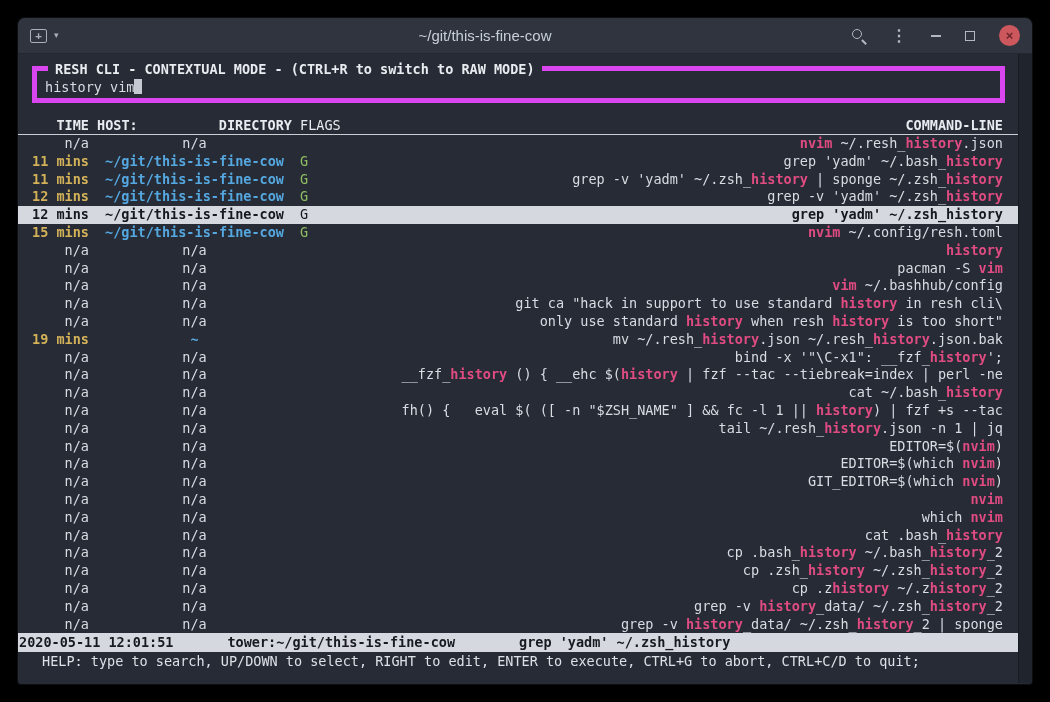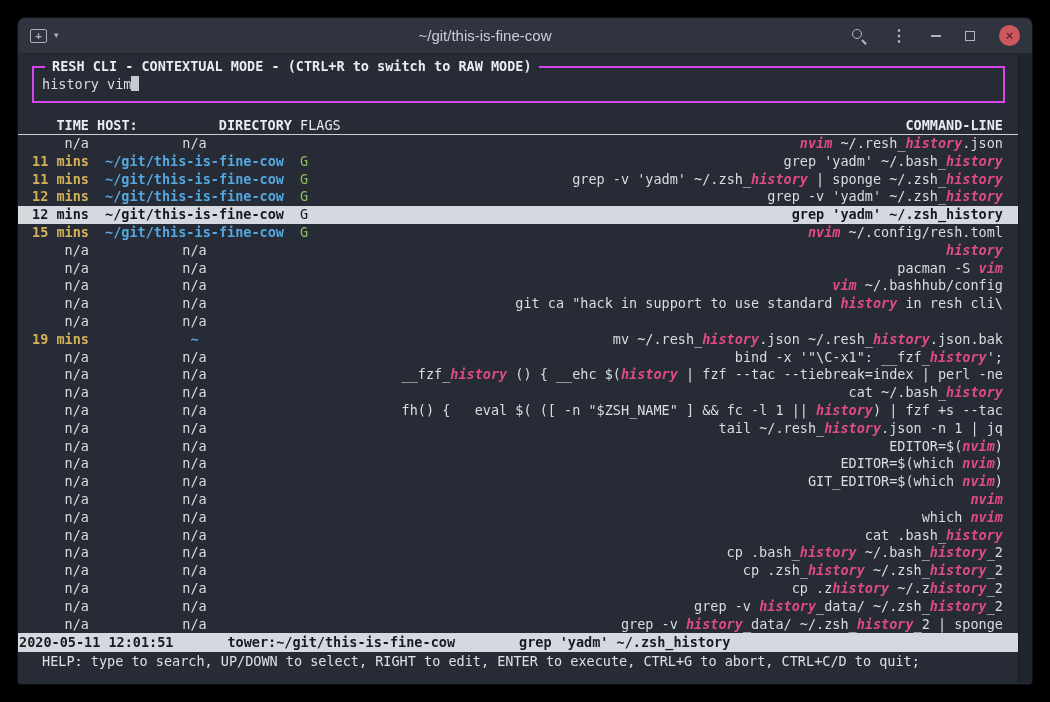--- a/index.html
+++ b/index.html
@@ -26,39 +26,39 @@
   .close-btn{width:21px;height:21px;border-radius:50%;background:#cc575d;display:flex;
     align-items:center;justify-content:center;color:#6b272c;
     font:bold 13px/13px "Liberation Sans",sans-serif;}
   
   .terminal{position:relative;height:629px;
     font:13.5px/17.8px "DejaVu Sans Mono",monospace;color:#d8dce3;}
   .term-inner{margin-right:13px;padding-top:4px;}
   .scrollbar{position:absolute;top:0;right:0;bottom:0;width:13px;background:#20242d;
     border-left:1px solid #161a21;}
   
-  .query-box{margin:8px 14px 0;border:2px solid #d946ef;height:37px;position:relative;
+  .query-box{margin:8px 14px 0;border:5px solid #d946ef;height:37px;position:relative;
     box-sizing:border-box;}
   .query-label{position:absolute;top:-10px;left:11px;background:#262b35;padding:0 7px;
     font-weight:bold;color:#e8ebef;white-space:pre;}
   .query-line{padding:8px 0 0 8px;white-space:pre;}
   .cursor{display:inline-block;width:8px;height:15px;background:#c5cad2;vertical-align:-2px;}
   
   .header-row{margin-top:13px;display:flex;border-bottom:1px solid #ccd0d6;font-weight:bold;
     color:#e8ebef;padding:0 16px 0 14px;height:18px;line-height:18px;white-space:pre;}
   .row{display:flex;height:17.8px;line-height:17.8px;padding:0 16px 0 14px;white-space:pre;}
   .col-time{width:57px;text-align:right;overflow:hidden;flex:none;}
   .col-host{width:195px;text-align:center;margin-left:8px;overflow:hidden;flex:none;}
   .host-hdr{display:flex;justify-content:space-between;}
   .col-flags{width:41px;margin-left:8px;color:#8fbf63;font-weight:normal;flex:none;}
   .header-row .col-flags{color:#e8ebef;}
   .col-cmd{flex:1;margin-left:8px;overflow:hidden;text-align:right;}
   .c-time{color:#d3b158;font-weight:bold;}
   .c-host{color:#55a7e0;font-weight:bold;}
-  .hl{color:#e04b82;font-weight:bold;font-style:italic;}
+  .hl{color:#e04b82;font-weight:bold;}
   .row.selected{background:#d5d8de;color:#15181e;font-weight:bold;}
   .row.selected .c-time,.row.selected .c-host,.row.selected .col-flags{color:#15181e;}
   
   .status-bar{height:19px;line-height:19px;background:#d5d8de;color:#171a20;font-weight:bold;
     padding-left:1px;white-space:pre;display:flex;}
   .st-date{margin-right:54px;}
   .st-host{margin-right:64px;}
   .help-line{height:19px;line-height:19px;padding-left:24px;color:#dde0e6;white-space:pre;}
 </style>
 </head>
@@ -154,20 +154,21 @@
           <div class="row">
     <span class="col-time">n/a</span>
     <span class="col-host">n/a</span>
     <span class="col-flags"></span>
     <span class="col-cmd"><span>git ca "hack in support to use standard </span><span class="hl">history</span><span> in resh cli\</span></span>
   </div>
           <div class="row">
     <span class="col-time">n/a</span>
     <span class="col-host">n/a</span>
     <span class="col-flags"></span>
+    <span class="col-cmd"><span>only use standard </span><span class="hl">history</span><span> when resh </span><span class="hl">history</span><span> is too short"</span></span>
   </div>
           <div class="row">
     <span class="col-time c-time">19 mins</span>
     <span class="col-host c-host">~</span>
     <span class="col-flags"></span>
     <span class="col-cmd"><span>mv ~/.resh_</span><span class="hl">history</span><span>.json ~/.resh_</span><span class="hl">history</span><span>.json.bak</span></span>
   </div>
           <div class="row">
     <span class="col-time">n/a</span>
     <span class="col-host">n/a</span>

